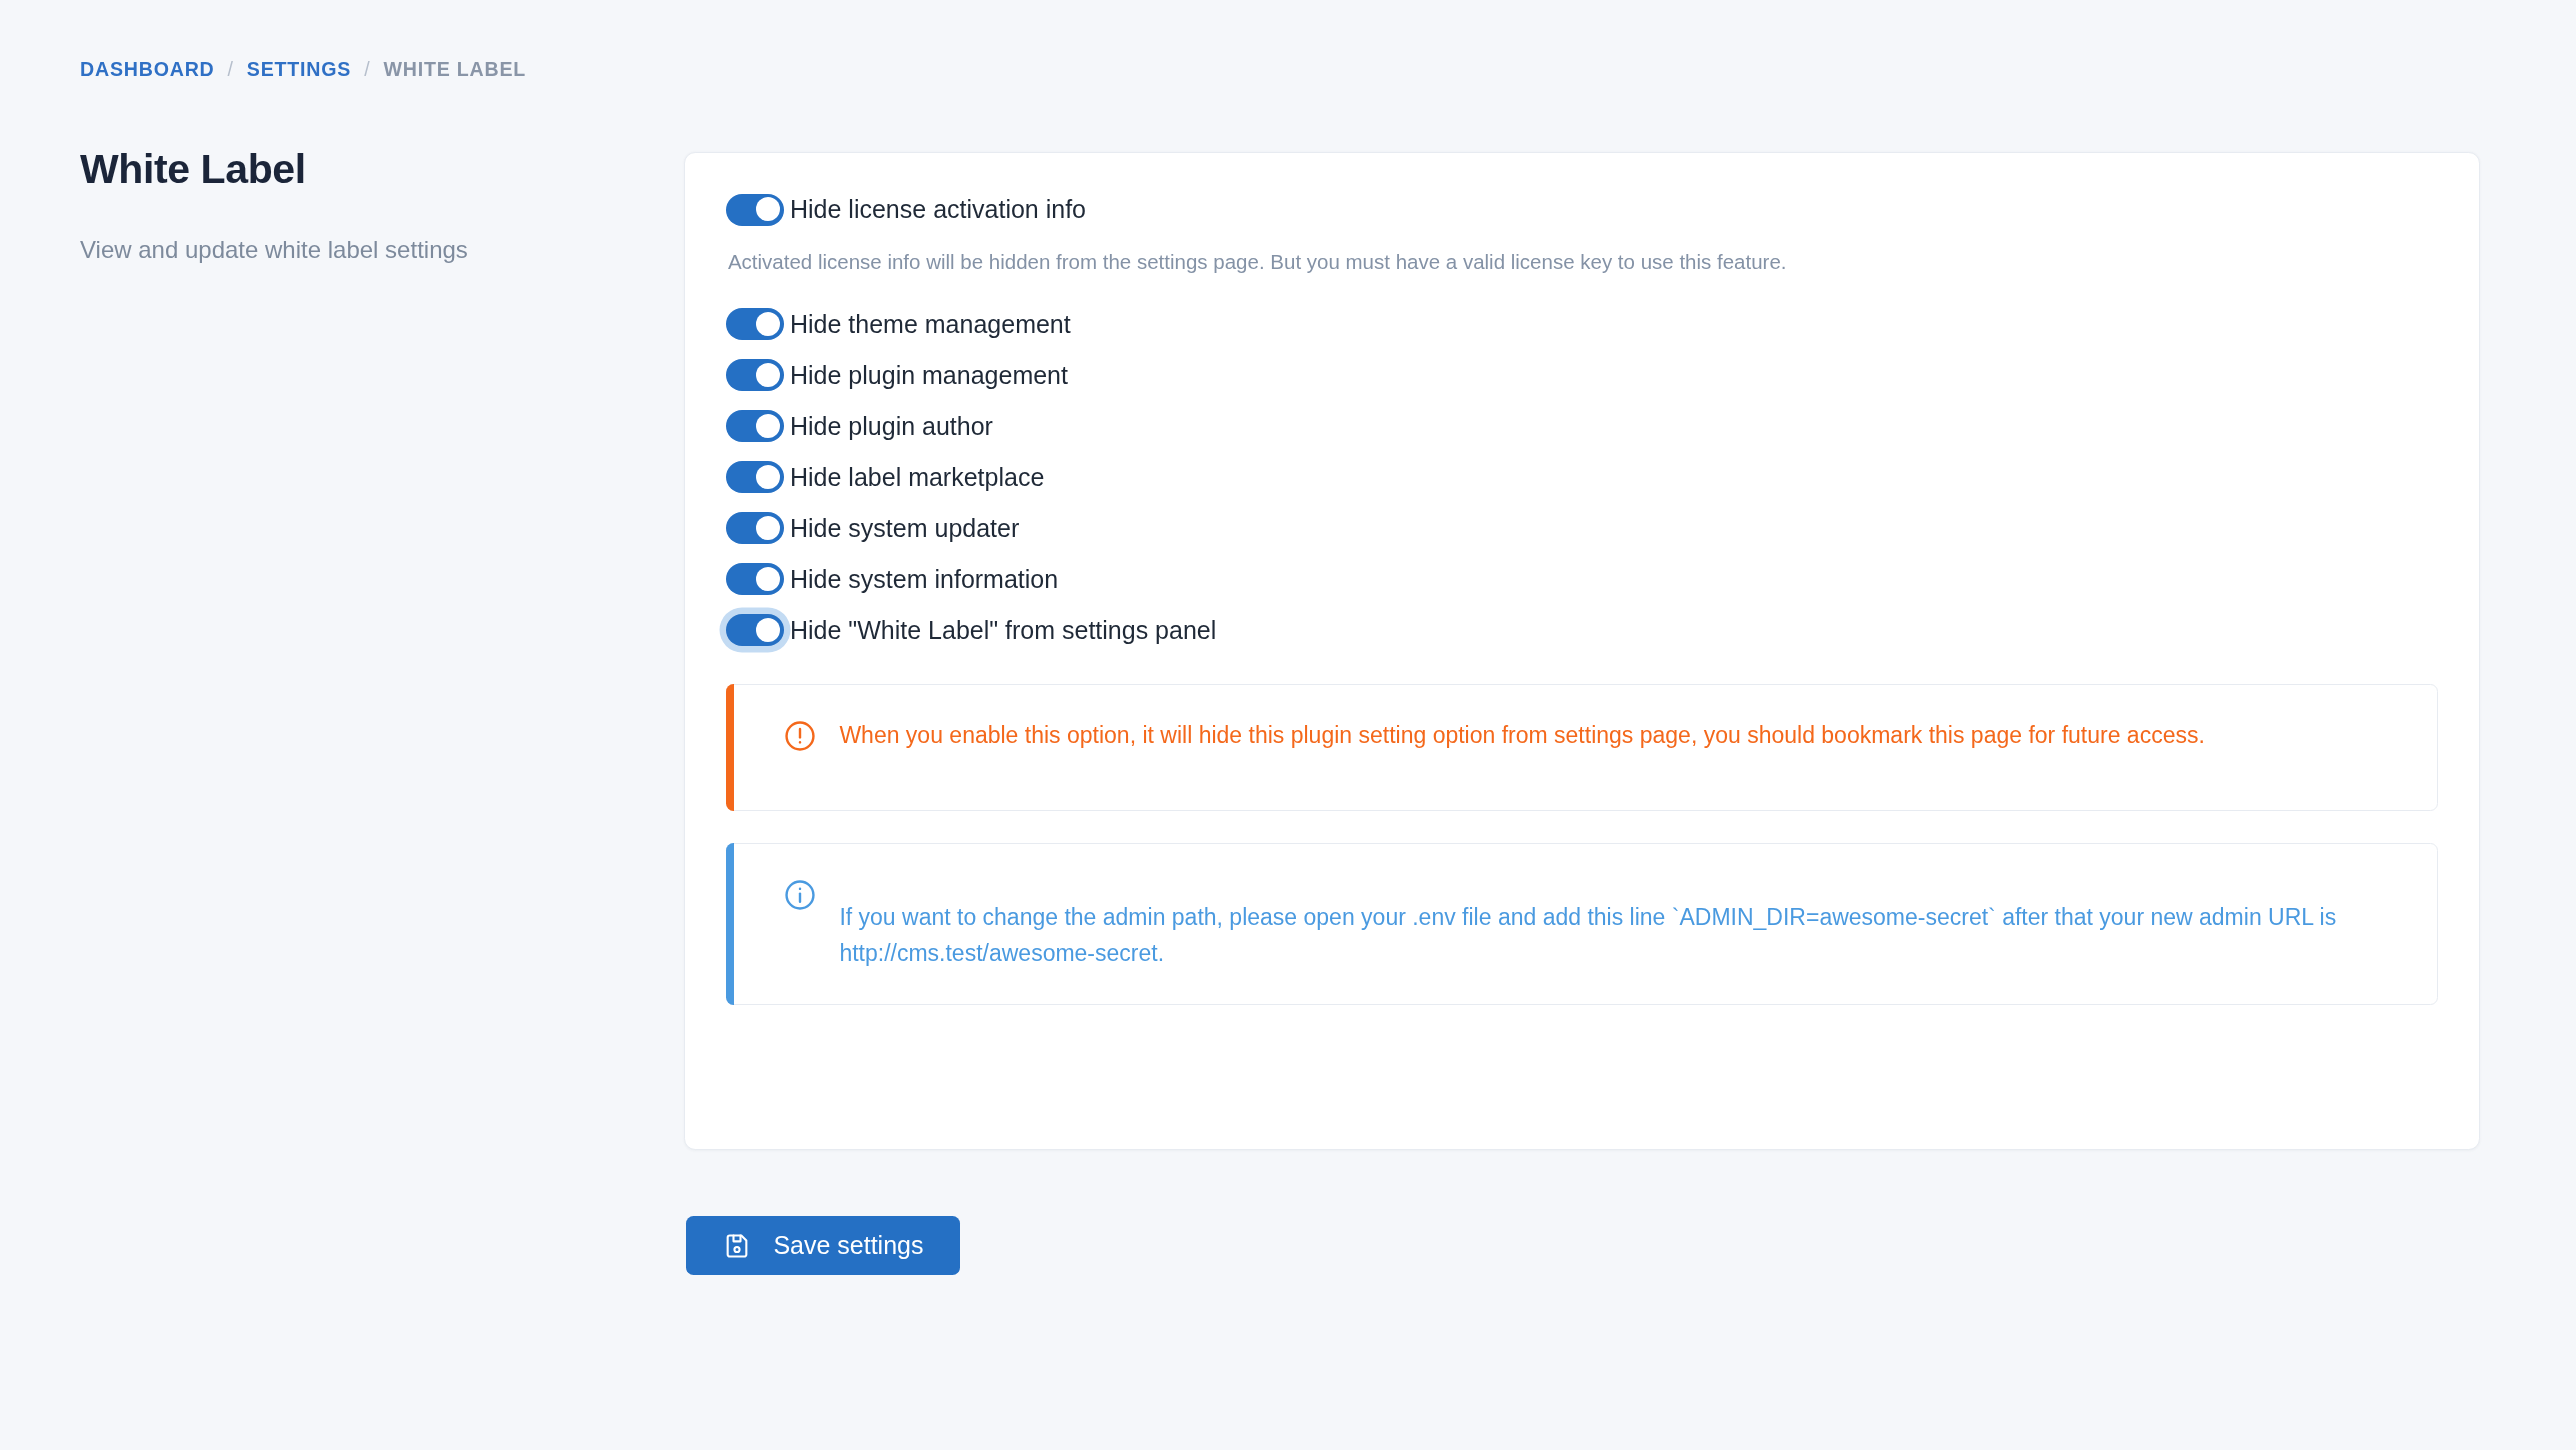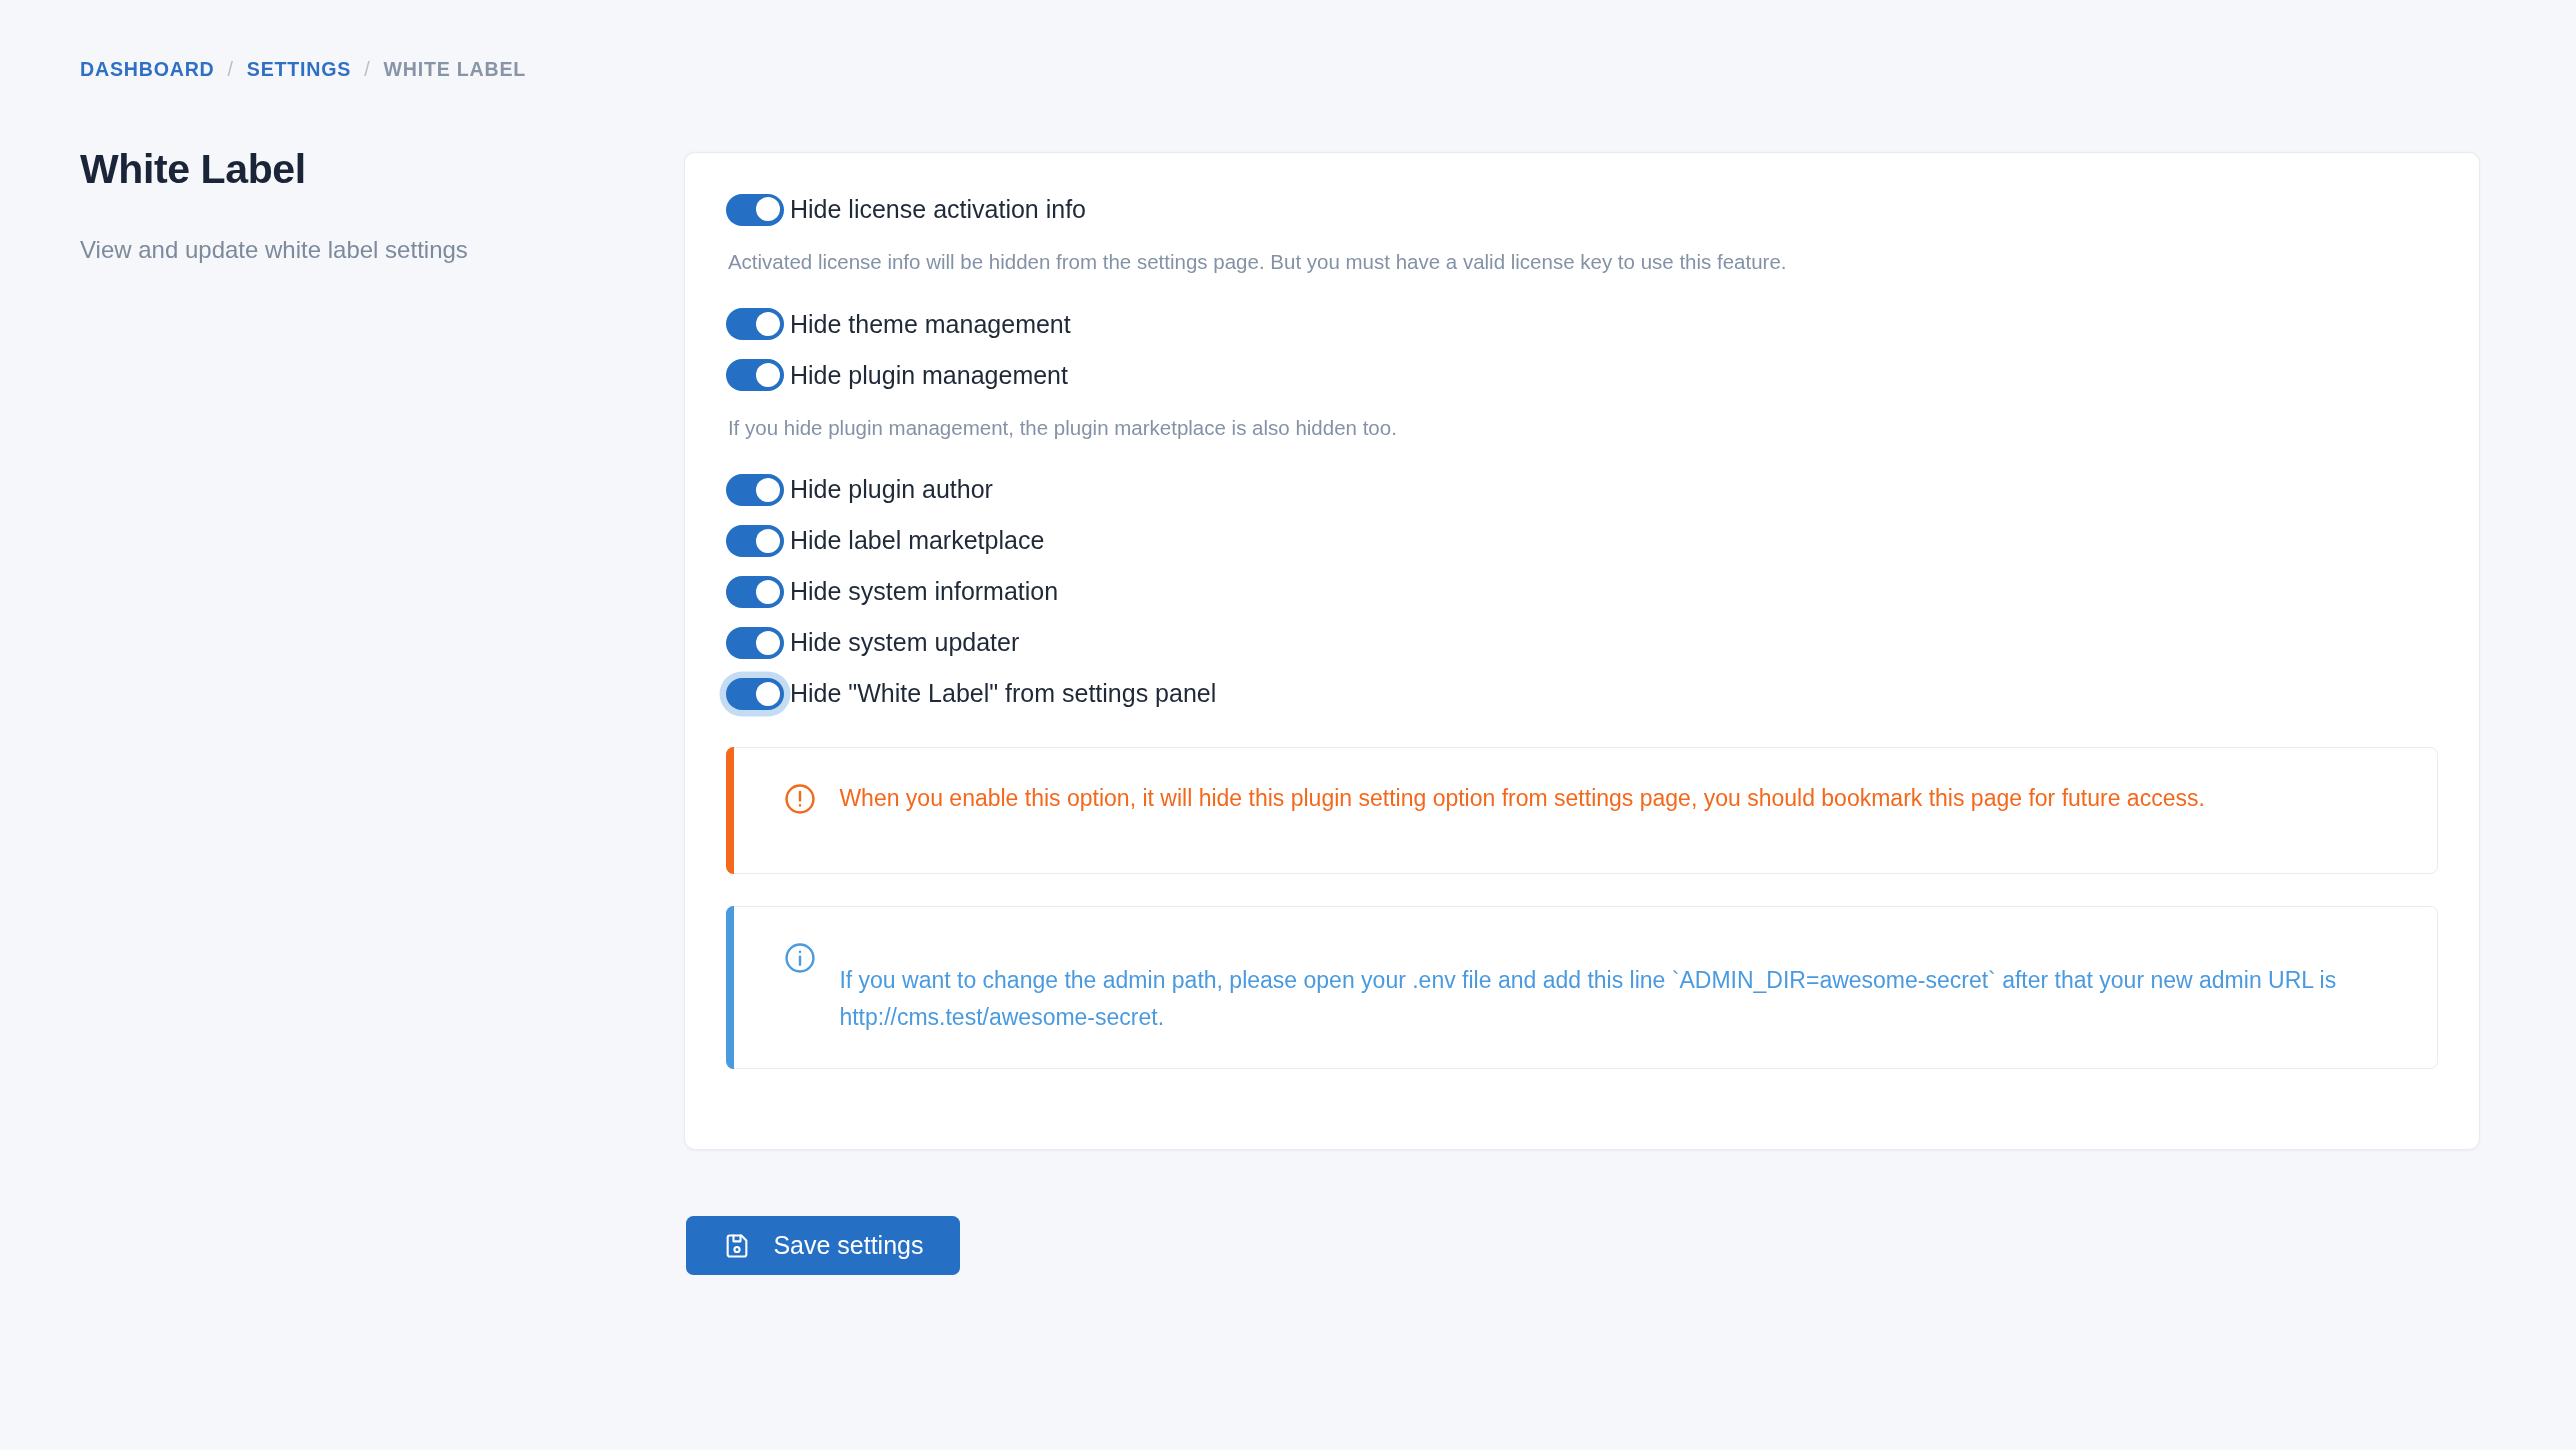--- a/index.html
+++ b/index.html
@@ -232,48 +232,47 @@
       </div>
       <label class="toggle-label">Hide theme management</label>
     </div>
 
     <div class="toggle-row">
       <div class="switch">
         <span class="knob"></span>
       </div>
       <label class="toggle-label">Hide plugin management</label>
     </div>
-    <div class="help-text">If you hide plugin management, the plugin marketplace is also hidden too.</div>
 
     <div class="toggle-row gap-after-help">
       <div class="switch">
         <span class="knob"></span>
       </div>
       <label class="toggle-label">Hide plugin author</label>
     </div>
 
     <div class="toggle-row">
       <div class="switch">
         <span class="knob"></span>
       </div>
       <label class="toggle-label">Hide label marketplace</label>
     </div>
 
     <div class="toggle-row">
       <div class="switch">
         <span class="knob"></span>
       </div>
+      <label class="toggle-label">Hide system updater</label>
+    </div>
+
+    <div class="toggle-row">
+      <div class="switch">
+        <span class="knob"></span>
+      </div>
       <label class="toggle-label">Hide system information</label>
-    </div>
-
-    <div class="toggle-row">
-      <div class="switch">
-        <span class="knob"></span>
-      </div>
-      <label class="toggle-label">Hide system updater</label>
     </div>
 
     <div class="toggle-row">
       <div class="switch focused">
         <span class="knob"></span>
       </div>
       <label class="toggle-label">Hide "White Label" from settings panel</label>
     </div>
 
     <div class="alert warning">

